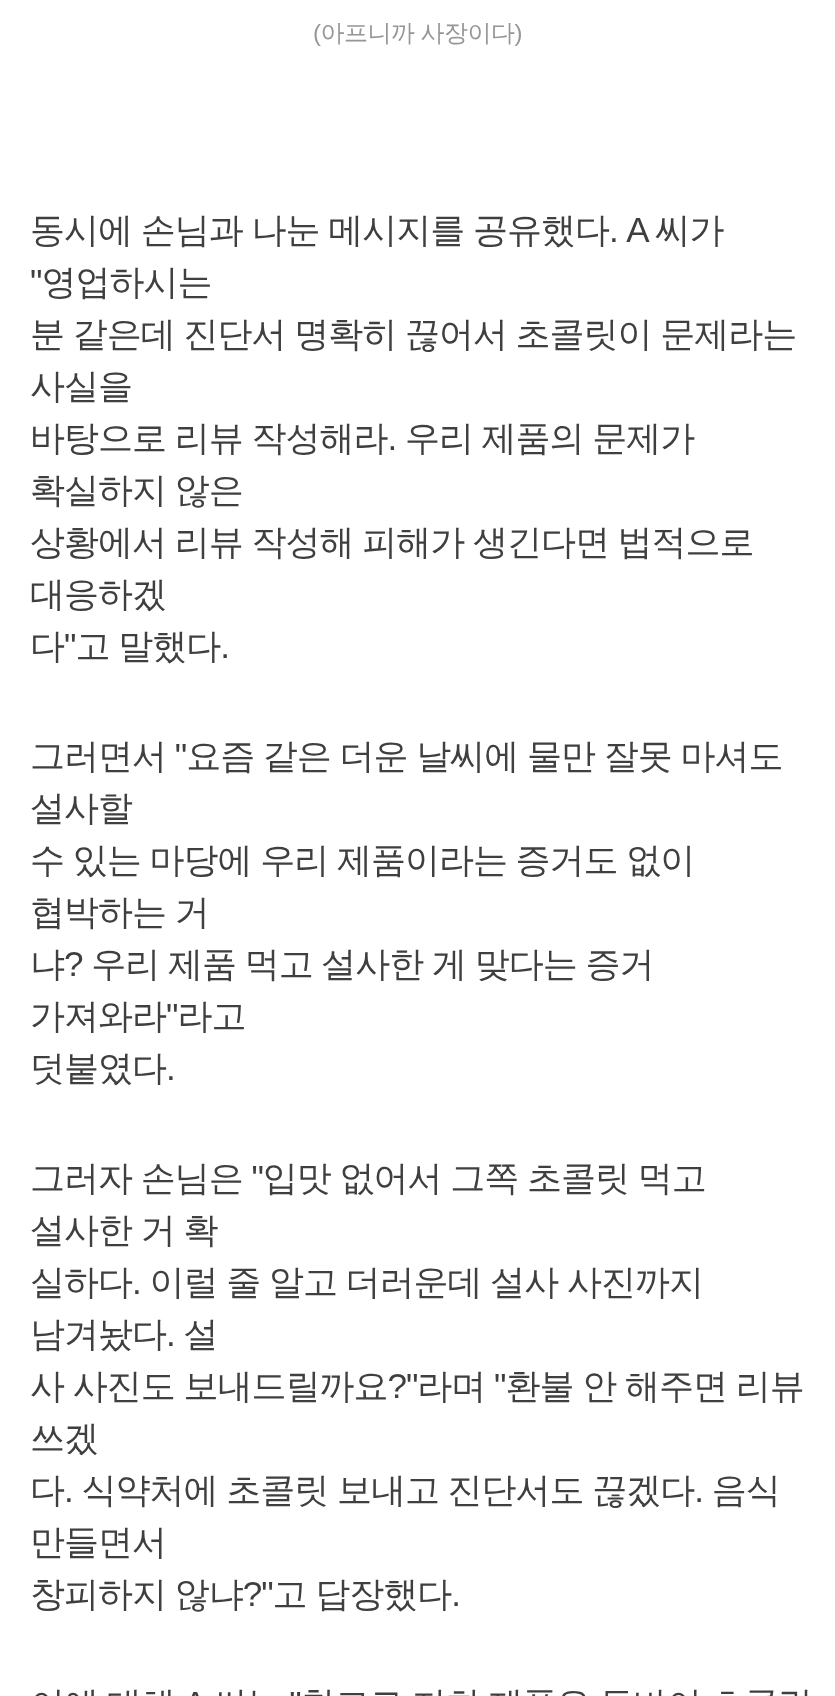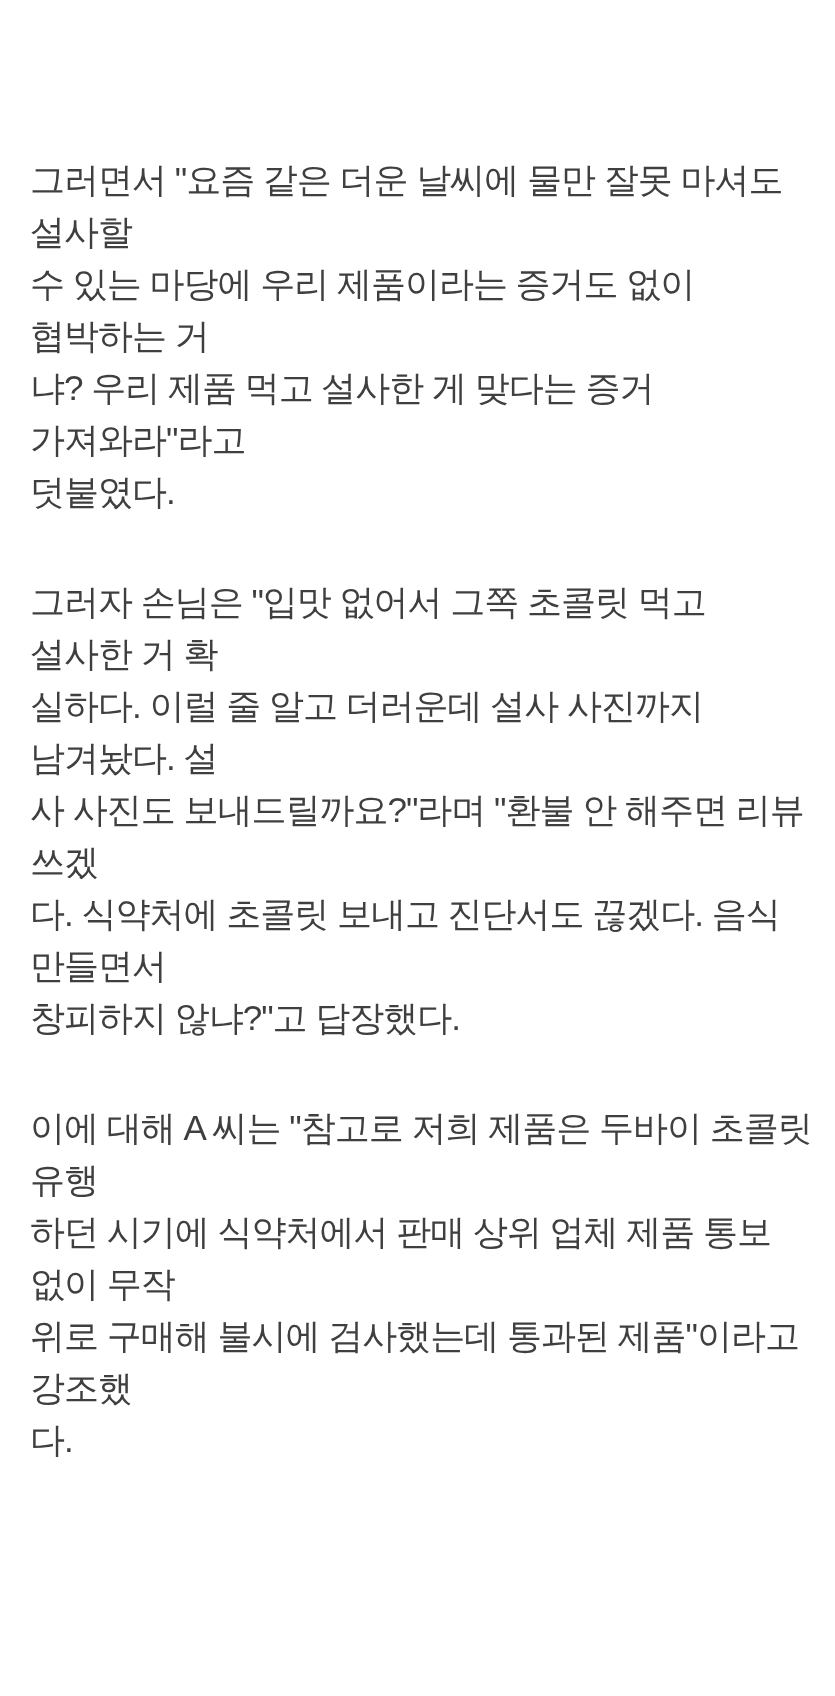--- a/index.html
+++ b/index.html
@@ -40,23 +40,29 @@
     letter-spacing: -1px;
     white-space: pre-line;
     word-break: keep-all;
   }
 </style>
 </head>
 <body>
 
 <div class="page">
 
+  <div class="caption">(아프니까 사장이다)</div>
 
   <div class="article">
 
+    <p class="para">동시에 손님과 나눈 메시지를 공유했다. A 씨가 "영업하시는
+분 같은데 진단서 명확히 끊어서 초콜릿이 문제라는 사실을
+바탕으로 리뷰 작성해라. 우리 제품의 문제가 확실하지 않은
+상황에서 리뷰 작성해 피해가 생긴다면 법적으로 대응하겠
+다"고 말했다.</p>
 
     <p class="para">그러면서 "요즘 같은 더운 날씨에 물만 잘못 마셔도 설사할
 수 있는 마당에 우리 제품이라는 증거도 없이 협박하는 거
 냐? 우리 제품 먹고 설사한 게 맞다는 증거 가져와라"라고
 덧붙였다.</p>
 
     <p class="para">그러자 손님은 "입맛 없어서 그쪽 초콜릿 먹고 설사한 거 확
 실하다. 이럴 줄 알고 더러운데 설사 사진까지 남겨놨다. 설
 사 사진도 보내드릴까요?"라며 "환불 안 해주면 리뷰 쓰겠
 다. 식약처에 초콜릿 보내고 진단서도 끊겠다. 음식 만들면서

